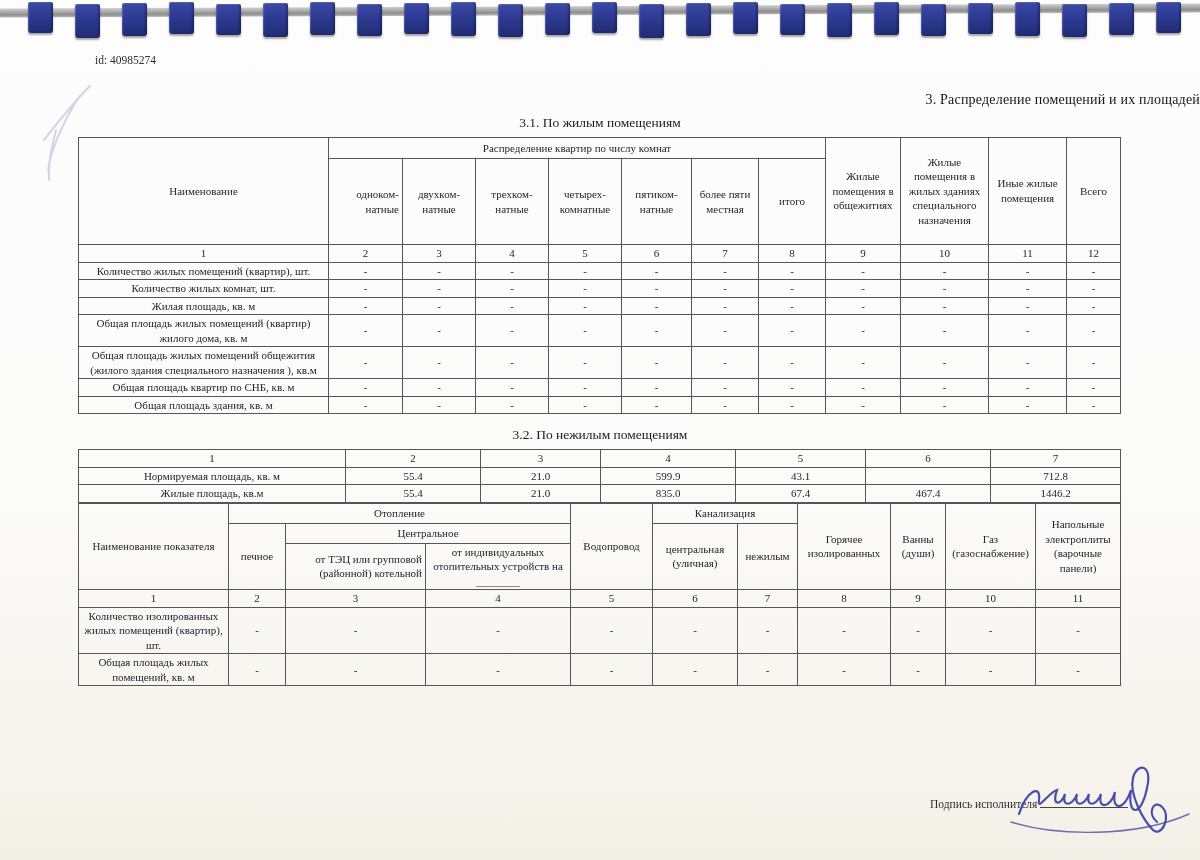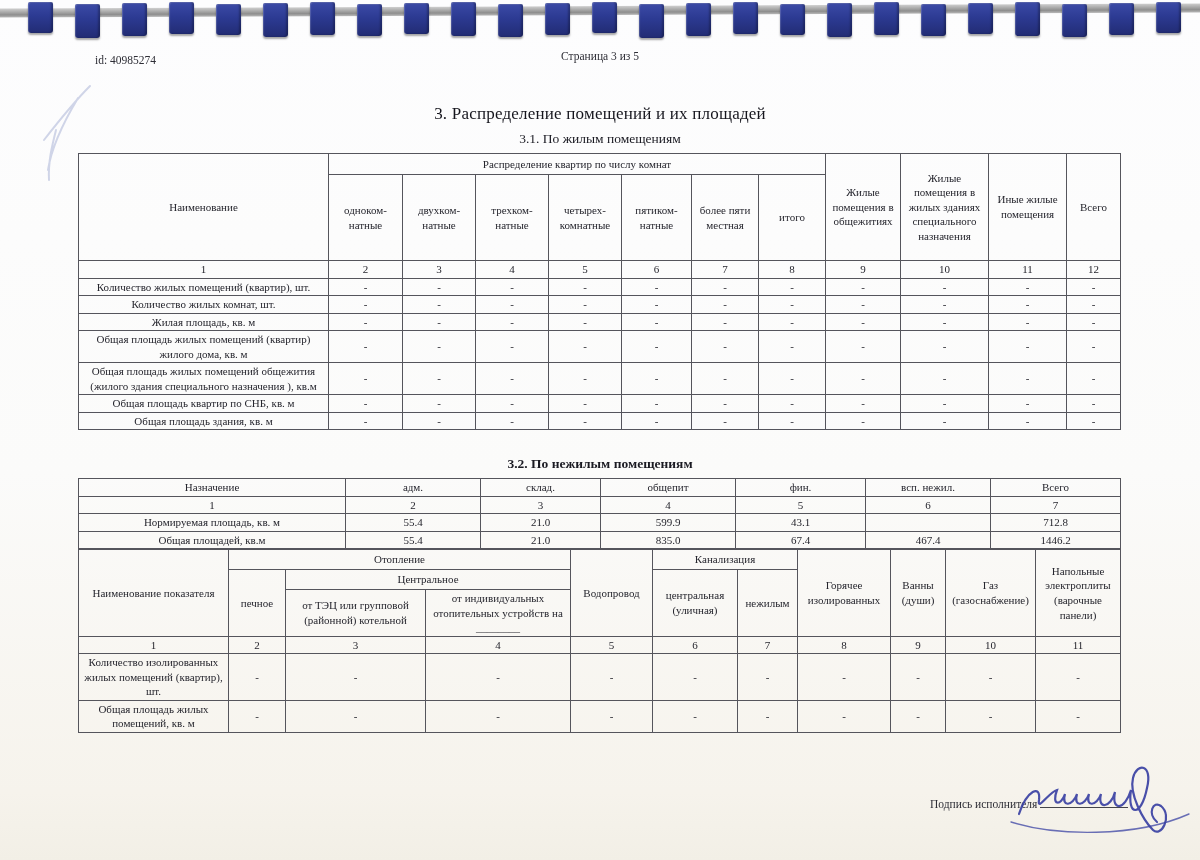--- a/index.html
+++ b/index.html
@@ -25,42 +25,42 @@
     width:25px;
     background: linear-gradient(180deg, #3b4aa6 0%, #2c3a92 45%, #222c74 100%);
     border-radius:2px 2px 3px 3px;
     box-shadow: 0 2px 2px rgba(0,0,0,0.35), inset -2px 0 2px rgba(0,0,0,0.25), inset 1px 1px 1px rgba(255,255,255,0.18);
   }
   
   .content { position:relative; padding-top:50px; }
   .topline { position:relative; height:18px; }
   .doc-id { position:absolute; left:95px; top:4px; font-size:11.5px; color:#2e2e36; }
   .page-indicator { position:absolute; left:0; right:0; top:0; text-align:center; font-size:11.5px; color:#2e2e36; }
-  .title { text-align:center; font-size:17px; color:#15151d; margin-top:36px; letter-spacing:.2px; }
+  .title { text-align:right; font-size:14px; color:#15151d; margin-top:24px; letter-spacing:.2px; }
   .subtitle { text-align:center; font-size:13.5px; color:#1a1a22; margin-top:7px; margin-bottom:6px; }
-  .subtitle2 { margin-top:26px;font-weight:bold; }
+  .subtitle2 { margin-top:13px; }
   
   table {
     border-collapse:collapse; table-layout:fixed;
     width:1042px; margin-left:78px;
     font-size:11px; color:#26262e;
   }
   th, td {
     border:1px solid #55555c;
     padding:1px 3px;
     text-align:center; vertical-align:middle;
     font-weight:normal; line-height:1.32;
     overflow:hidden;
   }
   .numrow td { height:16px; }
   tbody td { height:17px; }
-  .h-tall { height:86px; }
+  .h-tall { height:86px;text-align:right; }
   .h-group { height:21px; }
   .h-mid { height:20px; }
-  .h-sub { height:46px; }
+  .h-sub { height:46px;text-align:right; }
   tbody .rowlabel { text-align:center; }
   
   .footer { position:absolute; left:930px; top:798px; width:260px; font-size:11.5px; color:#2e2e36; white-space:nowrap; }
   .sig-underline { display:inline-block; width:88px; border-bottom:1px solid #44444a; height:10px; }
   .signature-svg { position:absolute; left:1005px; top:752px; }
   .smudge-svg { position:absolute; left:18px; top:78px; }
 </style>
 </head>
 <body>
 
@@ -95,21 +95,20 @@
       <div class="binding-tab" style="left: 1156px; top: 2px; height: 31px;"></div>
     </div>
 
   <svg class="smudge-svg" width="95" height="115" viewBox="0 0 95 115">
     <path d="M72,8 C58,22 40,44 26,62 M60,20 C48,40 34,66 30,92 M38,52 C34,68 30,84 31,102" fill="none" stroke="#9aa4cf" stroke-width="2" stroke-linecap="round" opacity="0.45"></path>
   </svg>
 
   <div class="content">
     <div class="topline">
       <span class="doc-id">id: 40985274</span>
-      <span class="page-indicator">Страница 3 из 5</span>
     </div>
 
     <div class="title">3. Распределение помещений и их площадей</div>
     <div class="subtitle">3.1. По жилым помещениям</div>
 
     <table>
       <colgroup>
         <col style="width:250px">
           <col style="width:74px">
           <col style="width:73px">
@@ -264,29 +263,20 @@
       <colgroup>
         <col style="width:267px">
           <col style="width:135px">
           <col style="width:120px">
           <col style="width:135px">
         <col style="width:130px">
           <col style="width:125px">
           <col style="width:130px">
       </colgroup>
       <thead>
-        <tr>
-            <td>Назначение</td>
-            <td>адм.</td>
-            <td>склад.</td>
-            <td>общепит</td>
-            <td>фин.</td>
-            <td>всп. нежил.</td>
-            <td>Всего</td>
-          </tr>
         <tr class="numrow">
             <td>1</td>
             <td>2</td>
             <td>3</td>
             <td>4</td>
             <td>5</td>
             <td>6</td>
             <td>7</td>
           </tr>
       </thead>
@@ -294,21 +284,21 @@
           <tr>
             <td class="rowlabel">Нормируемая площадь, кв. м</td>
             <td>55.4</td>
             <td>21.0</td>
             <td>599.9</td>
             <td>43.1</td>
             <td></td>
             <td>712.8</td>
           </tr>
           <tr>
-            <td class="rowlabel">Общая площадей, кв.м</td>
+            <td class="rowlabel">Жилые площадь, кв.м</td>
             <td>55.4</td>
             <td>21.0</td>
             <td>835.0</td>
             <td>67.4</td>
             <td>467.4</td>
             <td>1446.2</td>
           </tr>
         </tbody>
     </table>
 

